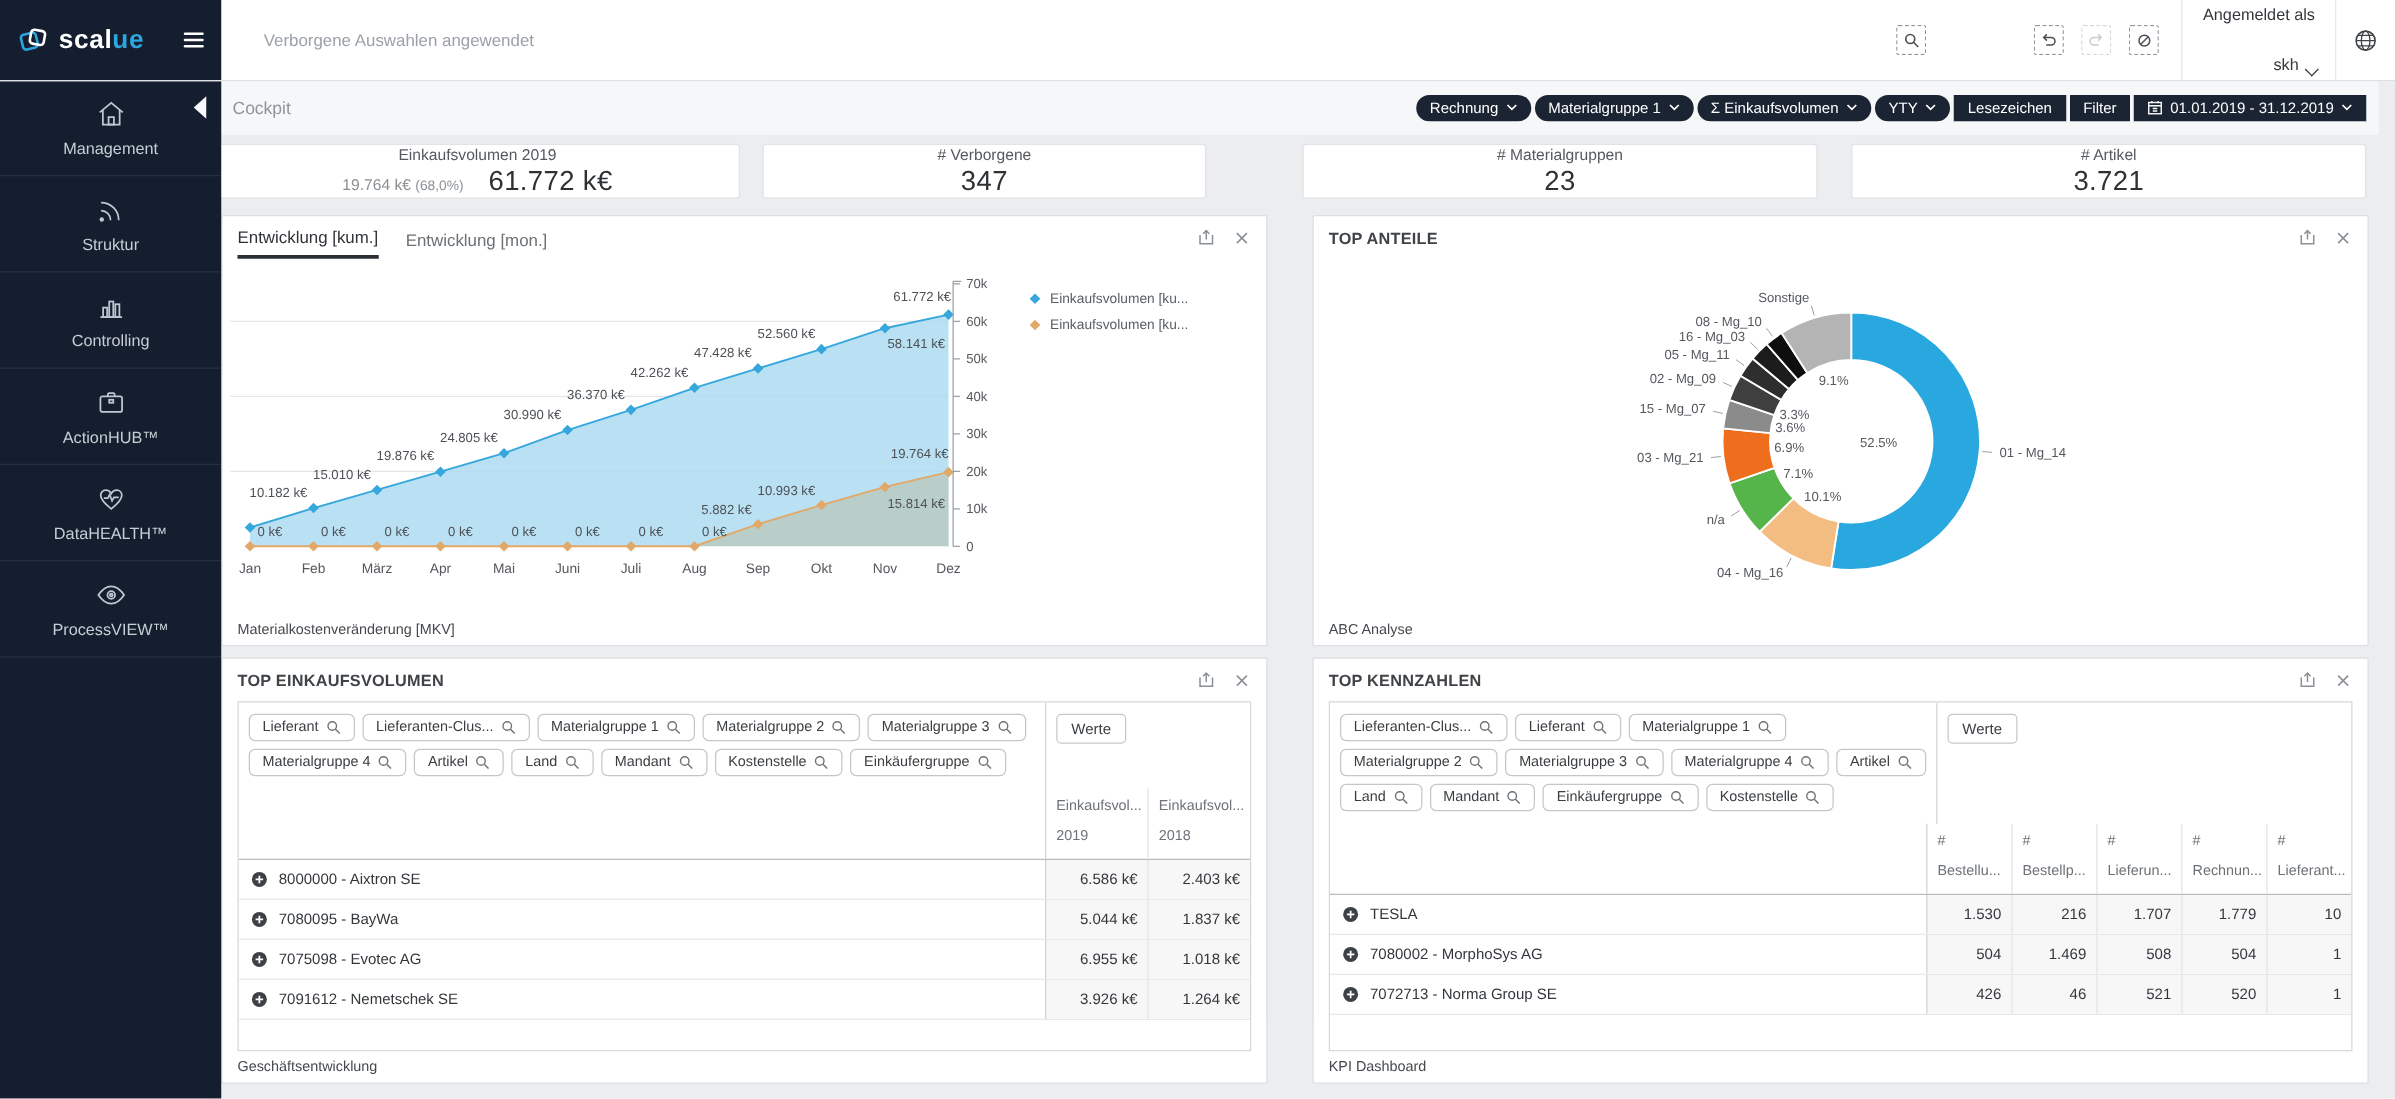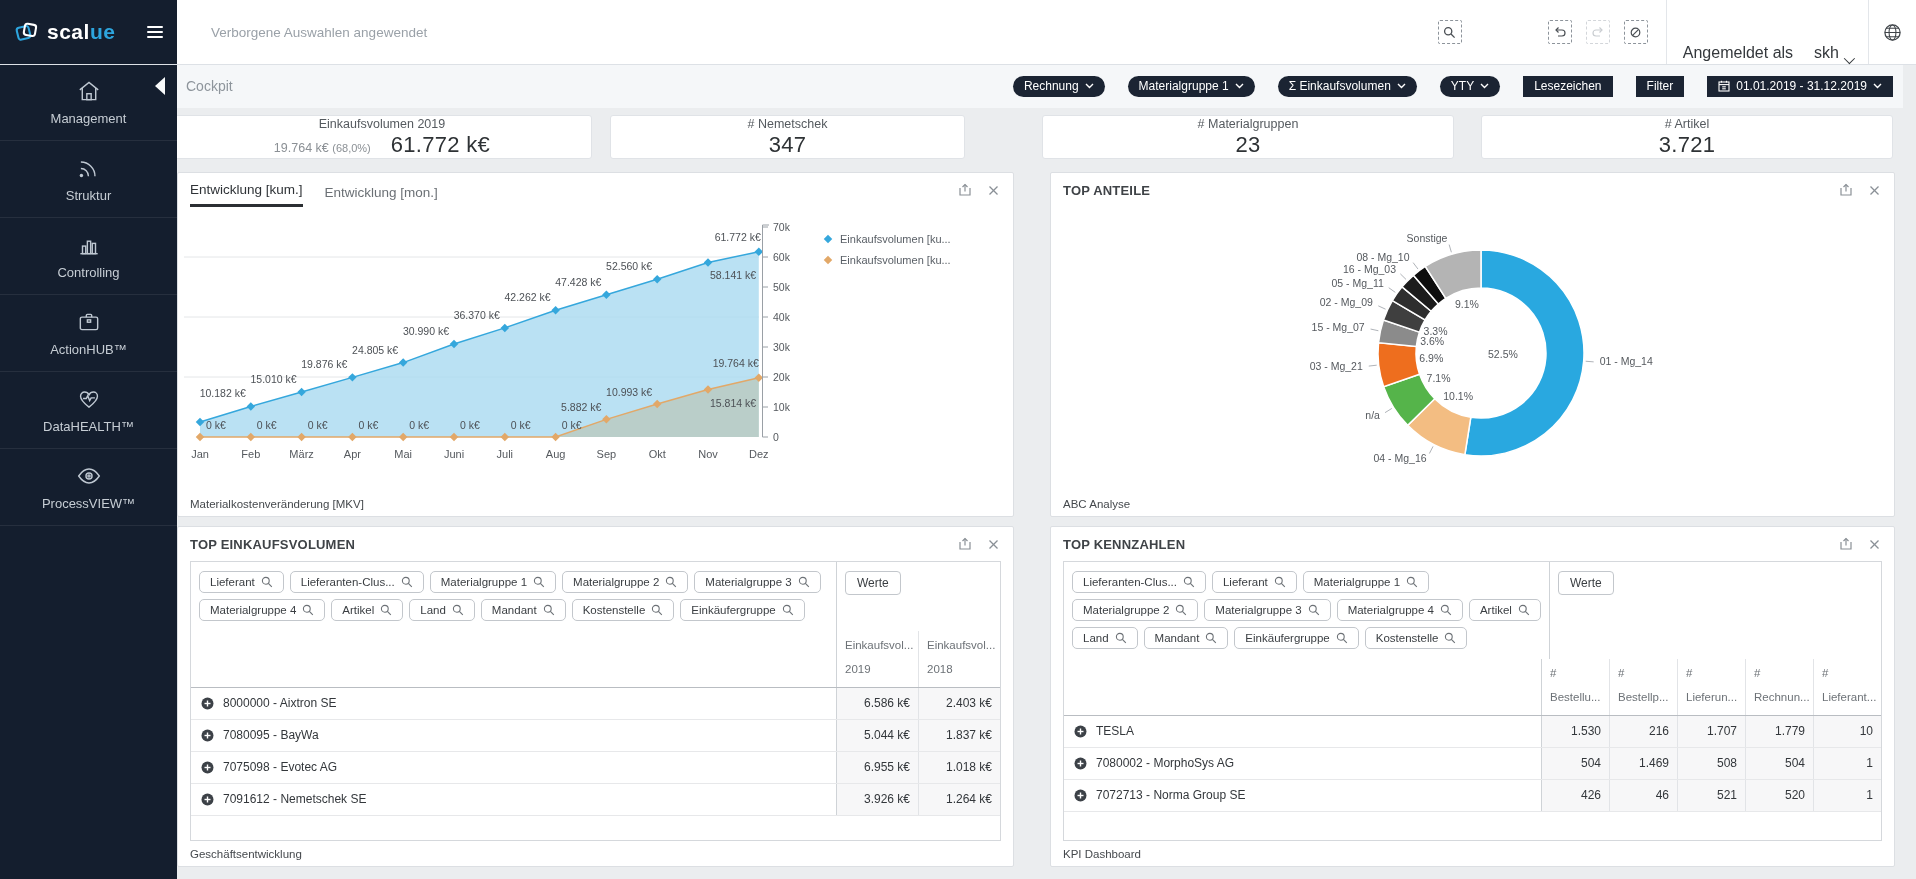--- a/index.html
+++ b/index.html
@@ -13,39 +13,39 @@
   .logo-text{font-size:21px;font-weight:bold;letter-spacing:.5px;margin-left:7px;}
   .logo-text .p1{color:#fff}.logo-text .p2{color:#2da5de}
   .hamburger{margin-left:auto;display:flex;flex-direction:column;gap:3px;cursor:pointer;padding:4px;}
   .hamburger span{display:block;width:16px;height:2px;background:#fff;border-radius:1px;}
   .selection-text{align-self:center;margin-left:34px;font-size:13.5px;color:#9aa1a8;}
   .top-right{margin-left:auto;display:flex;align-items:stretch;}
   .tr-icons{display:flex;align-items:center;gap:14px;}
   .dashed-box{width:24px;height:24px;border:1px dashed #8d949b;border-radius:2px;display:grid;place-items:center;cursor:pointer;box-sizing:border-box;}
   .dashed-box.disabled{border-color:#d3d6da;cursor:default;}
   .vdiv{width:1px;background:#e3e6ea;margin:0;}
-  .user-block{display:flex;flex-direction:row;justify-content:center;align-items:flex-end;padding:0 16px;font-size:16px;color:#34383c;line-height:1.45;cursor:pointer;gap:21px;}
+  .user-block{display:flex;flex-direction:column;justify-content:center;align-items:flex-end;padding:0 16px;font-size:13px;color:#34383c;line-height:1.45;cursor:pointer;gap:21px;}
   .user-line2{display:flex;align-items:flex-end;gap:5px;}
   .chev{width:7px;height:7px;border-right:1.5px solid #34383c;border-bottom:1.5px solid #34383c;transform:rotate(45deg) translateY(-2px);display:inline-block;}
   .globe-wrap{display:flex;align-items:center;padding:0 14px;cursor:pointer;}
   .searchgap{width:58px;}
 
   
   .sidebar{position:absolute;left:0;top:64px;width:177px;height:815px;background:#141e2e;z-index:3;}
   .side-item{height:76px;display:flex;flex-direction:column;align-items:center;justify-content:center;gap:7px;
              border-bottom:1px solid rgba(255,255,255,.08);cursor:pointer;}
   .side-item .lbl{font-size:13px;color:#c6cdd4;}
   .side-icon{width:26px;height:26px;display:grid;place-items:center;}
 
   
   .content{position:absolute;left:164px;top:64px;width:1739px;height:815px;background:#ebedef;}
   .toolstrip{position:absolute;left:0;top:0;width:100%;height:44px;background:#f5f7f9;display:flex;align-items:center;box-sizing:border-box;padding:0 10px 0 22px;}
   .notch{position:absolute;left:-9px;top:13px;width:0;height:0;border-top:9px solid transparent;border-bottom:9px solid transparent;border-right:10px solid #f8fafb;z-index:6;}
   .breadcrumb{font-size:14px;color:#8e959c;}
-  .tool-right{margin-left:auto;display:flex;align-items:center;gap:23px;}
+  .tool-right{margin-left:auto;display:flex;align-items:center;gap:3px;}
   .pill,.tbtn{background:#1b2433;color:#fff;font-size:12px;display:flex;align-items:center;gap:6px;
               height:21px;padding:0 11px;cursor:pointer;white-space:nowrap;}
   .pill{border-radius:11px;}
   .tbtn{border-radius:0;}
   .pill svg,.tbtn svg{flex:0 0 auto;}
 
   
   .kpi{position:absolute;top:51px;height:44px;background:#fff;border:1px solid #e0e3e7;border-radius:3px;
        display:flex;flex-direction:column;align-items:center;justify-content:center;box-sizing:border-box;}
   .kpi-title{font-size:12.5px;color:#555a5f;line-height:1.25;}
@@ -286,21 +286,21 @@
     </div>
 
     <div class="kpi" style="left:8px;width:420px;">
       <div class="kpi-title">Einkaufsvolumen 2019</div>
       <div class="kpi-vrow">
         <span class="kpi-sub"><span>19.764 k€</span> <span class="pct">(68,0%)</span></span>
         <span class="kpi-value">61.772 k€</span>
       </div>
     </div>
     <div class="kpi" style="left:446px;width:355px;">
-      <div class="kpi-title"># Nemetschek</div>
+      <div class="kpi-title"># Verborgene</div>
       <div class="kpi-vrow">
           <span class="kpi-value">347</span>
         </div>
     </div>
     <div class="kpi" style="left:878px;width:412px;">
       <div class="kpi-title"># Materialgruppen</div>
       <div class="kpi-vrow">
           <span class="kpi-value">23</span>
         </div>
     </div>

